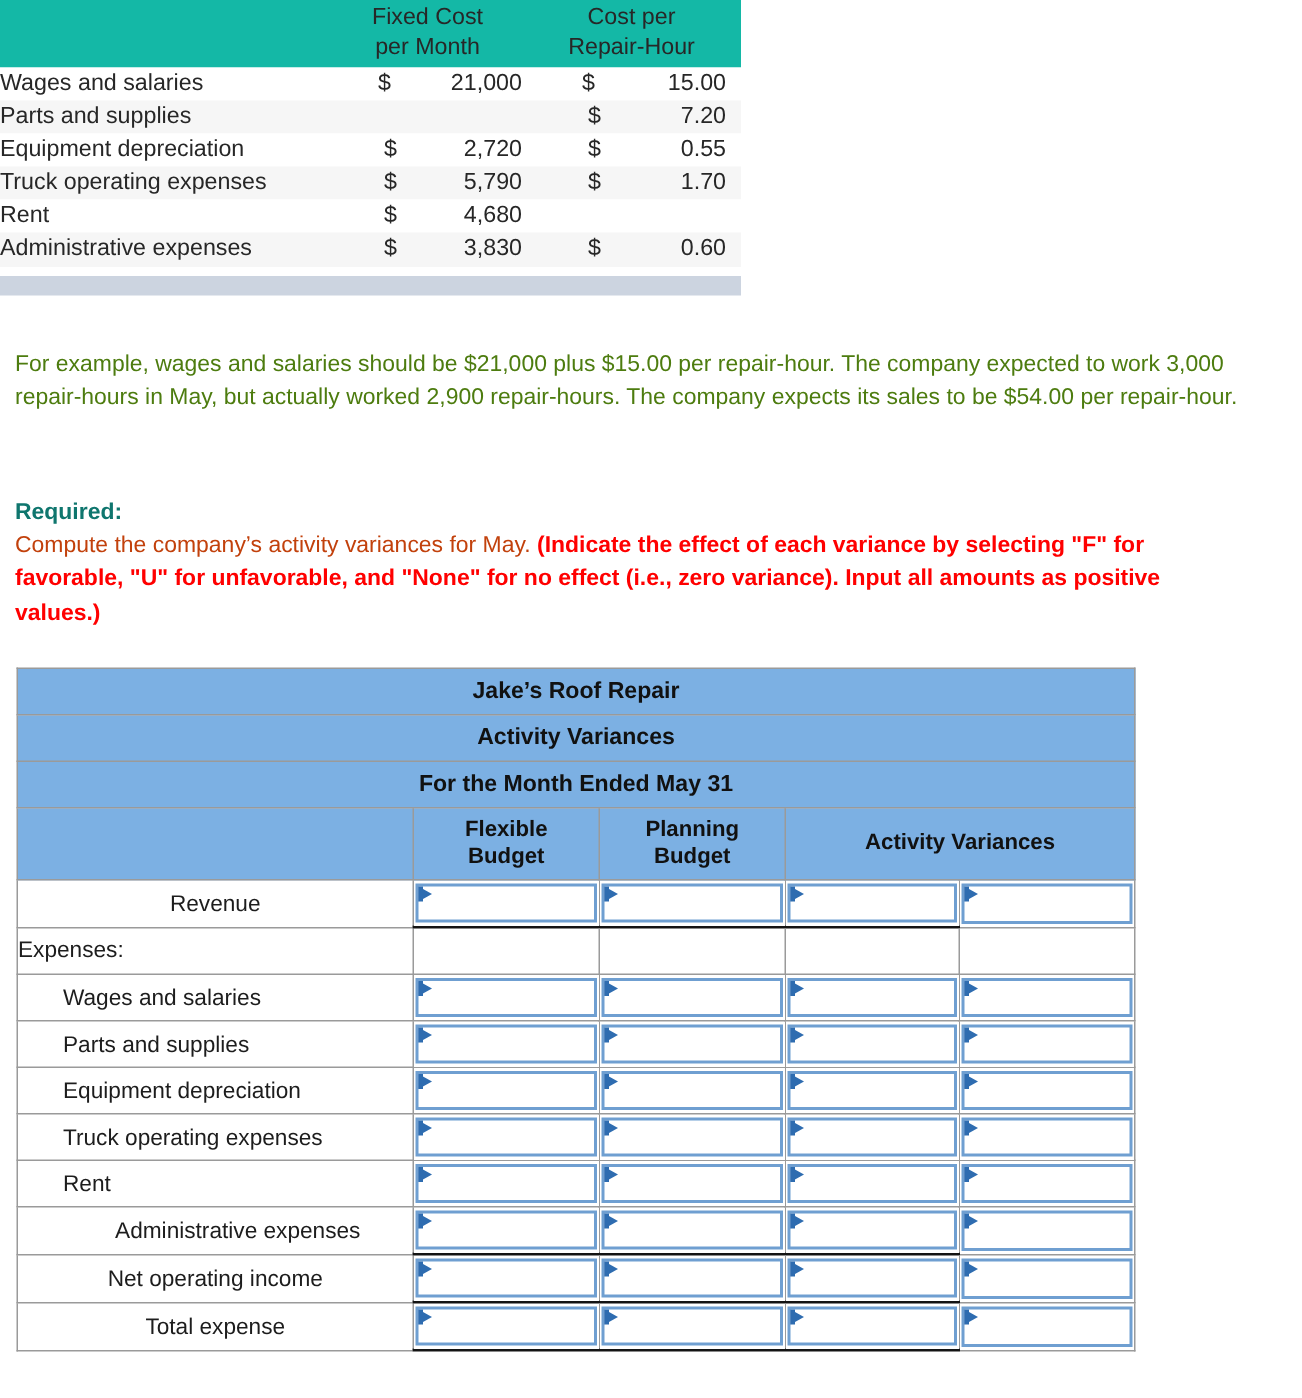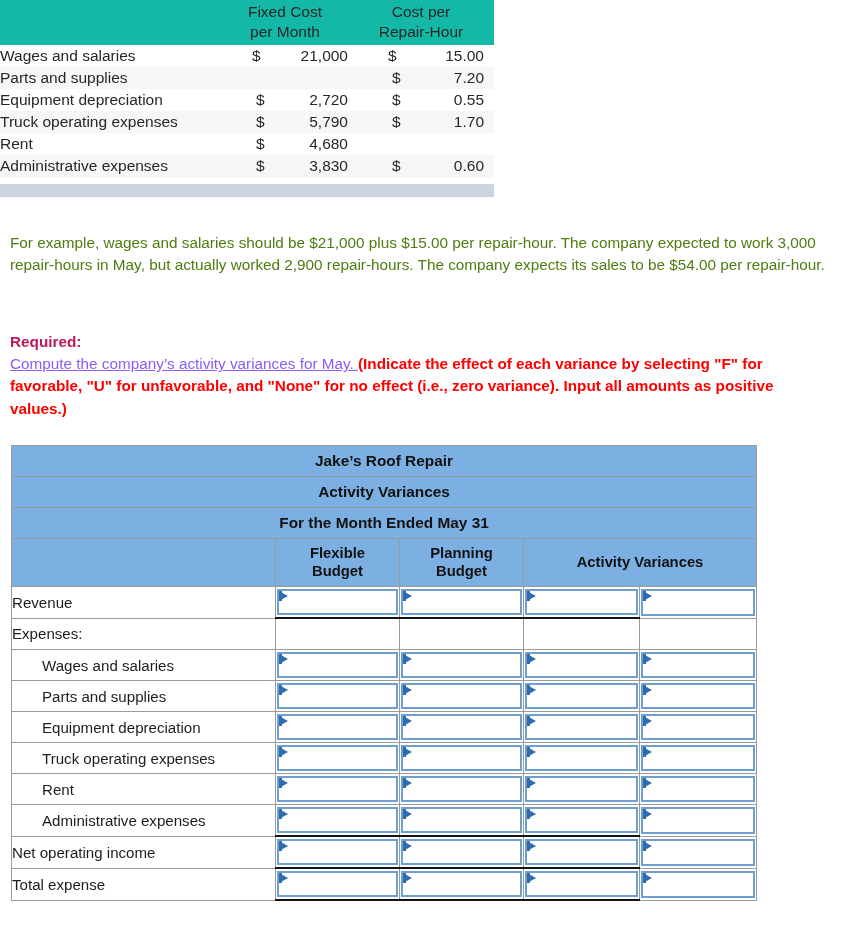--- a/index.html
+++ b/index.html
@@ -90,23 +90,23 @@
   .required-block {
     position: absolute;
     left: 10px;
     top: 331px;
     width: 790px;
     font-size: 15.3px;
     line-height: 1.45;
   }
   .required-block .req-title {
     font-weight: bold;
-    color: #be185d;
-  }
-  .required-block .req-body { color: #8b5cf6; text-decoration: underline; }
+    color: #0f766e;
+  }
+  .required-block .req-body { color: #c2410c; }
   .required-block .req-red {
     color: #ff0000;
     font-weight: bold;
   }
 
   
   .ws-wrap {
     position: absolute;
     left: 11px;
     top: 445px;
@@ -191,20 +191,21 @@
     width: 3px;
     height: 10px;
     background: #2e6cb0;
   }
   tr.rule-below > td { border-bottom: 2px solid #141414; }
   tr.rule-above > td.no-rule, tr.rule-below > td.no-rule {
     border-top-color: #9a9a9a;
     border-bottom-color: #9a9a9a;
     border-top-width: 1px;
     border-bottom-width: 1px;
+    text-align: center;
   }
 </style>
 </head>
 <body>
 
 <div class="cost-table-wrap">
   <table class="cost-table">
     <colgroup>
       <col class="c-label">
         <col class="c-fixed">

